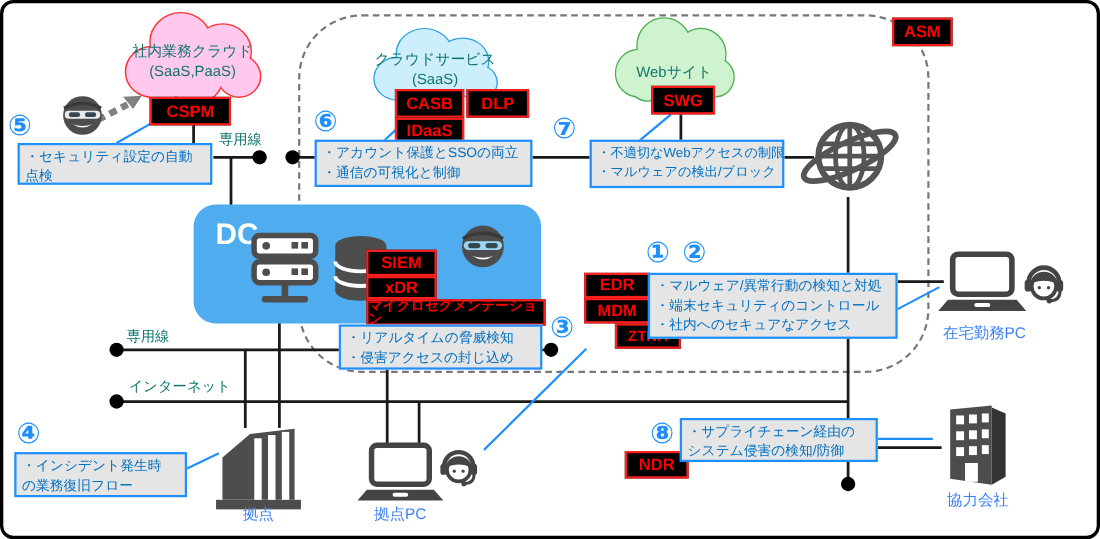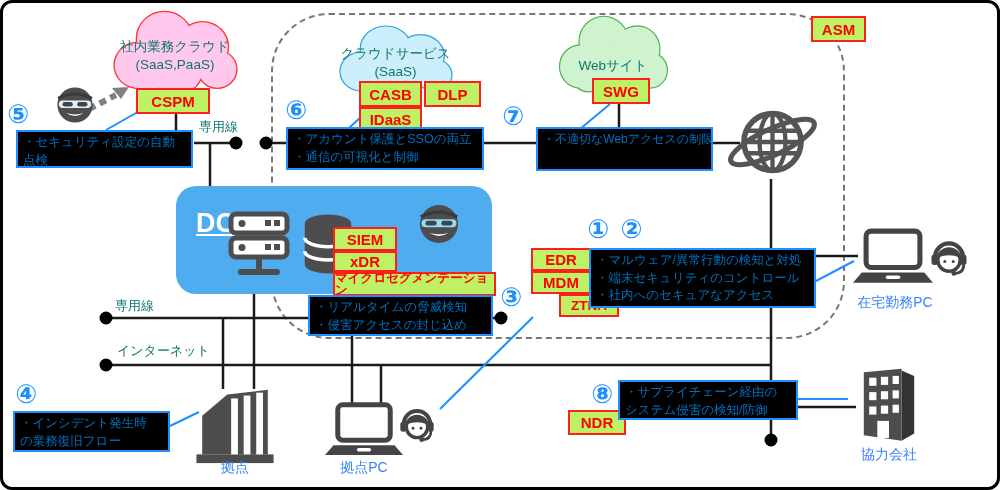--- a/index.html
+++ b/index.html
@@ -1,25 +1,25 @@
 <!DOCTYPE html>
 <html><head>
 <meta charset="utf-8">
 <style>
   html,body{margin:0;padding:0;background:#fff;font-family:"Liberation Sans","DejaVu Sans",sans-serif;}
   #canvas{position:relative;width:1000px;height:490px;background:#fff;border:3px solid #000;border-radius:12px;box-sizing:border-box;overflow:hidden;}
   .abs{position:absolute;}
   
   .zone{border:2px dashed #777;border-radius:58px;}
   
-  .tag{background:#bef264;border:2px solid #FF1E1E;color:#FF0000;font-weight:bold;
+  .tag{background:#000000;border:2px solid #FF1E1E;color:#FF0000;font-weight:bold;
        display:flex;align-items:center;justify-content:center;font-size:15px;box-sizing:border-box;line-height:1;}
   .tag.small{font-size:12.5px;}
   
-  .note{background:#000000;border:2px solid #1E8FFF;color:#0070C0;font-size:12.5px;
+  .note{background:#e5e5e5;border:2px solid #1E8FFF;color:#0070C0;font-size:12.5px;
         box-sizing:border-box;padding:2px 5px;line-height:1.4;}
   .note div{white-space:nowrap;}
   
   .num{color:#1E8FFF;font-size:26px;font-weight:bold;line-height:1;letter-spacing:2px;}
   
   .dcbox{background:#4FACEE;border-radius:20px;}
   .dclabel{color:#fff;font-weight:bold;font-size:27px;line-height:1;}
   
   .blabel{color:#0f766e;font-size:13px;line-height:1;white-space:nowrap;}
   .dlabel{color:#3b82f6;font-size:14px;line-height:1;white-space:nowrap;text-align:center;}
@@ -146,21 +146,21 @@
           <circle cx="72" cy="60" r="24"></circle>
           <circle cx="44" cy="64" r="18"></circle>
       </g>
     </svg>
     <div class="abs cloudtext" style="left:0;top:44px;width:130px;">
       <div>Webサイト</div>
     </div>
   </div>
 
   <div class="abs dcbox" style="left:173px;top:183px;width:316px;height:108px;">
-    <div class="abs dclabel" style="left:20px;top:24px;text-decoration:underline;">DC</div>
+    <div class="abs dclabel" style="left:20px;top:14px;">DC</div>
   </div>
 
   <svg class="abs" style="left:224px;top:206px;" width="64" height="72" viewBox="0 0 64 70">
     <g fill="#fff" stroke="#4D4D4D" stroke-width="5">
       <rect x="4" y="4" width="56" height="19" rx="5"></rect>
       <rect x="4" y="28" width="56" height="19" rx="5"></rect>
     </g>
     <g fill="#4D4D4D" stroke="none">
       <circle cx="15" cy="13.5" r="3.5"></circle>
         <circle cx="15" cy="37.5" r="3.5"></circle>
@@ -305,20 +305,21 @@
   <div class="abs note" style="left:13px;top:127px;width:177px;height:38px;">
     <div>・セキュリティ設定の自動</div>
     <div>点検</div>
   </div>
   <div class="abs note" style="left:283px;top:124px;width:198px;height:43px;">
     <div>・アカウント保護とSSOの両立</div>
     <div>・通信の可視化と制御</div>
   </div>
   <div class="abs note" style="left:533px;top:124px;width:177px;height:44px;font-size:12px;">
     <div>・不適切なWebアクセスの制限</div>
+    <div>・マルウェアの検出/ブロック</div>
   </div>
   <div class="abs note" style="left:586px;top:245px;width:227px;height:60px;">
     <div>・マルウェア/異常行動の検知と対処</div>
     <div>・端末セキュリティのコントロール</div>
     <div>・社内へのセキュアなアクセス</div>
   </div>
   <div class="abs note" style="left:305px;top:292px;width:185px;height:41px;">
     <div>・リアルタイムの脅威検知</div>
     <div>・侵害アクセスの封じ込め</div>
   </div>

